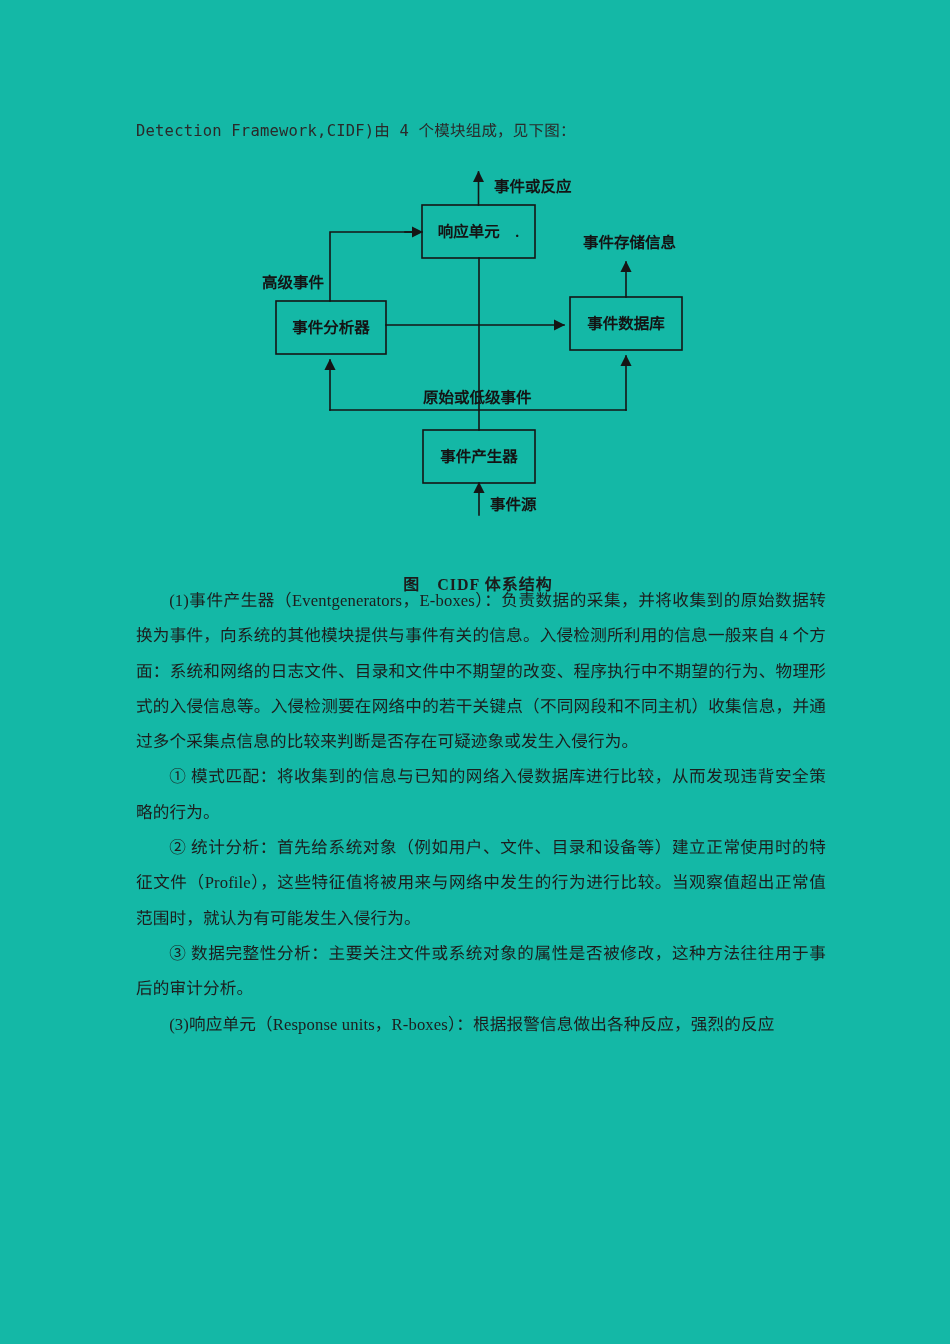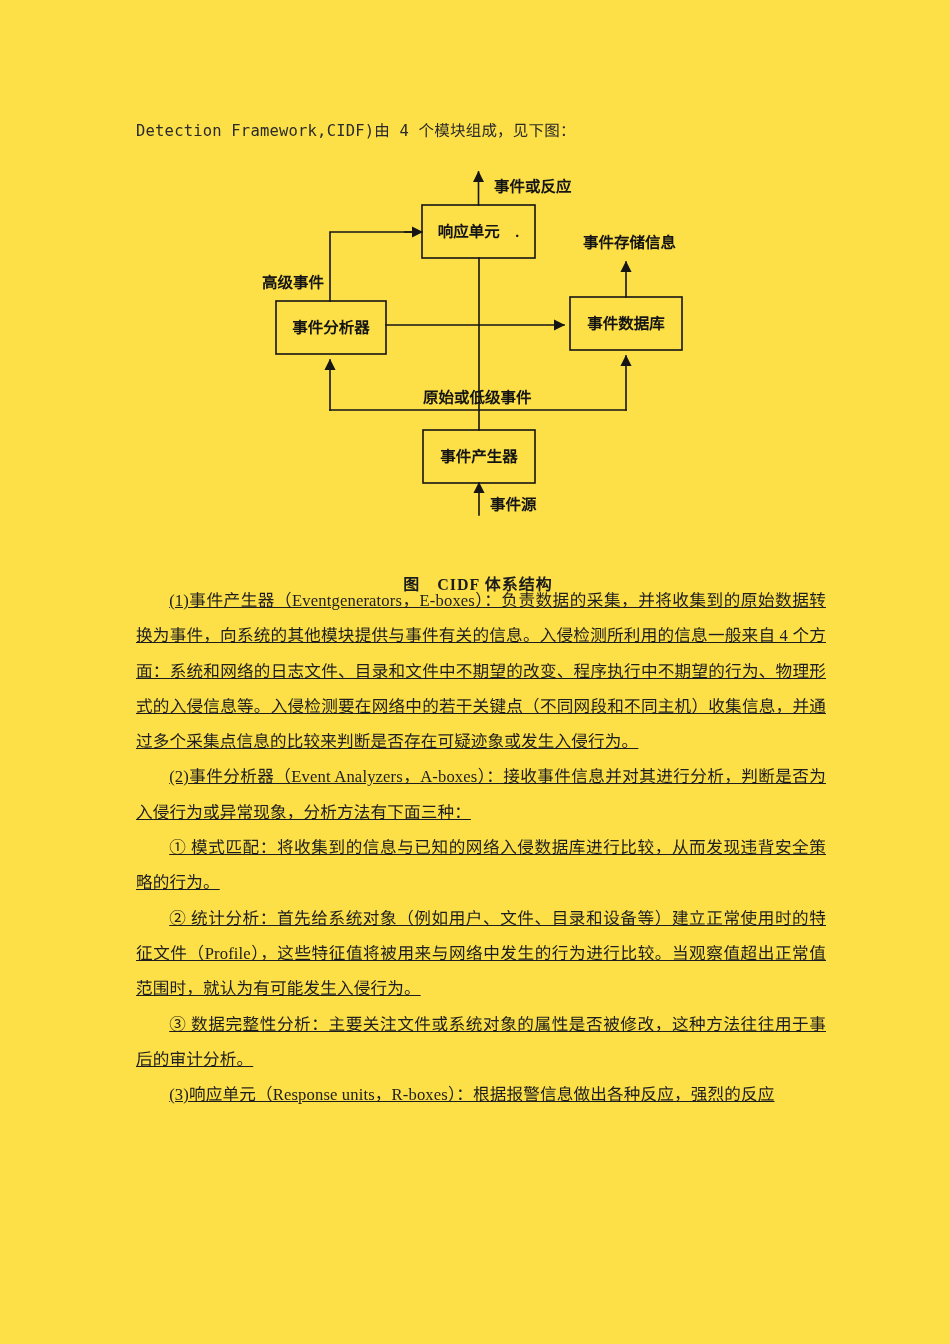--- a/index.html
+++ b/index.html
@@ -14,21 +14,21 @@
     position: relative;
     overflow: hidden;
     font-family: "Liberation Serif", "DejaVu Serif", serif;
     color: #1a1a1a;
     -webkit-font-smoothing: antialiased;
   }
 
   .page {
     position: absolute;
     inset: 0;
-    background: #fde047;
+    background: #14b8a6;
   }
 
   
   .column {
     position: absolute;
     left: 136px;
     top: 118px;
     width: 684px;
   }
 
@@ -75,21 +75,20 @@
   p.para {
     margin: 0 0 0 0;
     font-family: "Liberation Serif", "DejaVu Serif", serif;
     font-size: 16.6px;
     line-height: 35.3px;
     text-align: justify;
     text-justify: inter-ideograph;
     color: #1d1d1d;
     text-indent: 2em;
     letter-spacing: 0.15px;
-    text-decoration: underline;
   }
 
   
   .dlabel {
     font-family: "Liberation Serif", "DejaVu Serif", serif;
     font-weight: 700;
     font-size: 15.5px;
     fill: #141414;
   }
   .dbox-label {
@@ -163,20 +162,19 @@
       <text class="dlabel" x="423" y="403" text-anchor="start">原始或低级事件</text>
 
       <text class="dlabel" x="490" y="510" text-anchor="start">事件源</text>
     </svg>
   </div>
 
   <div class="fig-caption">图　CIDF 体系结构</div>
 
   <div class="body-text">
     <p class="para">(1)事件产生器（Eventgenerators，E-boxes）：负责数据的采集，并将收集到的原始数据转换为事件，向系统的其他模块提供与事件有关的信息。入侵检测所利用的信息一般来自 4 个方面：系统和网络的日志文件、目录和文件中不期望的改变、程序执行中不期望的行为、物理形式的入侵信息等。入侵检测要在网络中的若干关键点（不同网段和不同主机）收集信息，并通过多个采集点信息的比较来判断是否存在可疑迹象或发生入侵行为。</p>
-    <p class="para">(2)事件分析器（Event Analyzers，A-boxes）：接收事件信息并对其进行分析，判断是否为入侵行为或异常现象，分析方法有下面三种：</p>
     <p class="para">① 模式匹配：将收集到的信息与已知的网络入侵数据库进行比较，从而发现违背安全策略的行为。</p>
     <p class="para">② 统计分析：首先给系统对象（例如用户、文件、目录和设备等）建立正常使用时的特征文件（Profile），这些特征值将被用来与网络中发生的行为进行比较。当观察值超出正常值范围时，就认为有可能发生入侵行为。</p>
     <p class="para">③ 数据完整性分析：主要关注文件或系统对象的属性是否被修改，这种方法往往用于事后的审计分析。</p>
     <p class="para">(3)响应单元（Response units，R-boxes）：根据报警信息做出各种反应，强烈的反应</p>
   </div>
 
 </div>
 
 </body></html>

